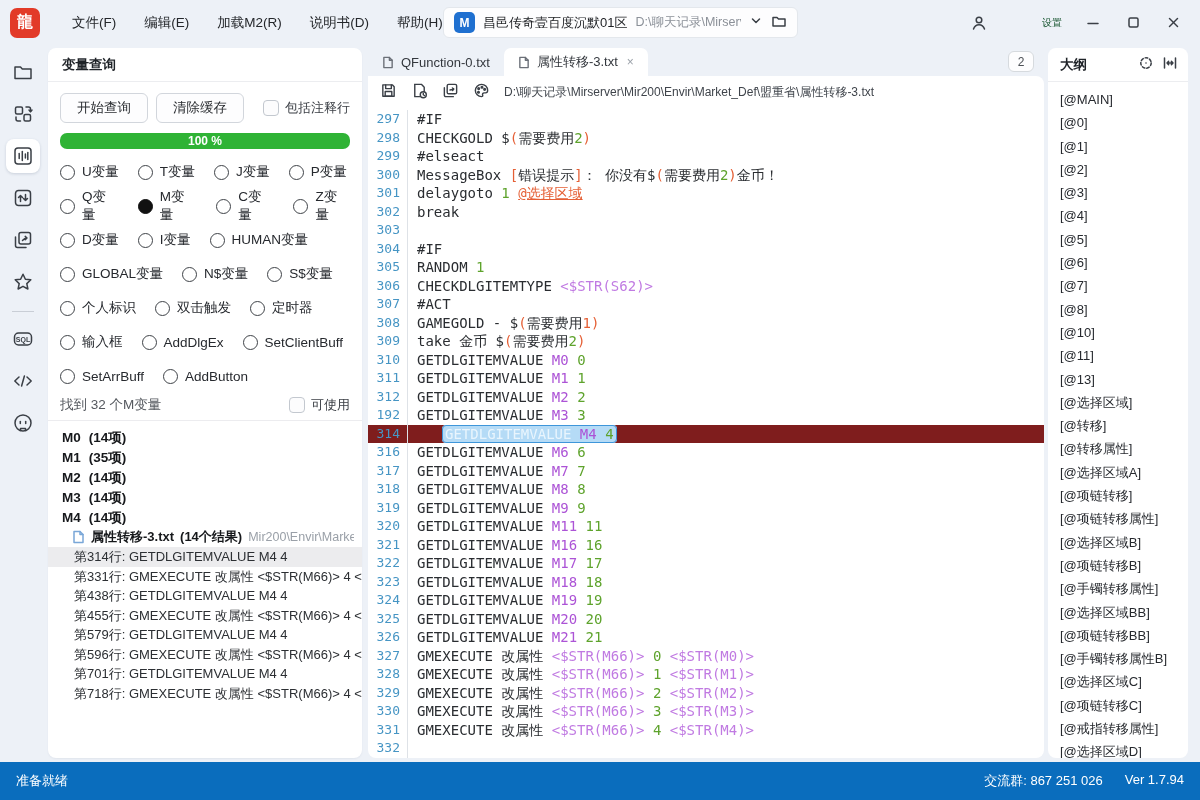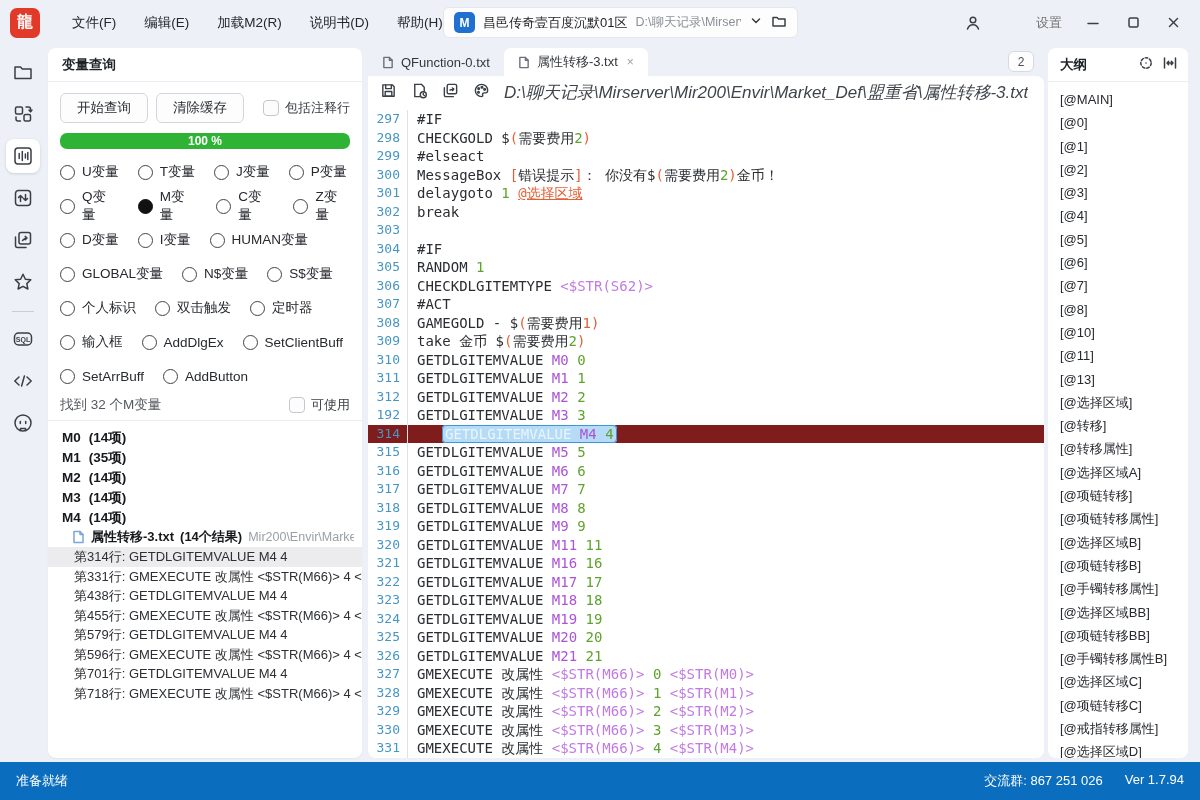--- a/index.html
+++ b/index.html
@@ -13,21 +13,21 @@
   .menu-bar { display:flex; margin-left:18px; }
   .menu-item { padding:6px 14px; font-size:13.5px; color:#24272b; border-radius:5px; cursor:default; }
   .server-pill { position:absolute; left:443px; top:7px; height:31px; width:355px; background:#fdfdfe;
           border:1px solid #e3e7ec; border-radius:6px; display:flex; align-items:center; padding:0 10px; gap:8px; }
   .m-badge { width:21px; height:21px; background:#1f70d0; color:#fff; border-radius:5px; font-size:12px;
           font-weight:bold; display:flex; align-items:center; justify-content:center; flex:none; }
   .server-name { font-size:13px; color:#1c1e22; white-space:nowrap; }
   .server-path { font-size:12.5px; color:#8b9098; white-space:nowrap; overflow:hidden; max-width:118px; }
   .tb-right { position:absolute; right:0; top:0; height:45px; display:flex; align-items:center; gap:6px; padding-right:10px; }
   .tb-btn { width:34px; height:30px; display:flex; align-items:center; justify-content:center; border-radius:5px; color:#3a3f46; }
-  .settings-label { font-size:13px; color:#737373; padding:0 8px;margin-left:32px; }
+  .settings-label { font-size:10px; color:#14532d; padding:0 8px;margin-left:32px; }
   svg.ic { stroke:#3a3f46; fill:none; stroke-width:1.5; stroke-linecap:round; stroke-linejoin:round; }
 
   
   .rail { position:absolute; left:0; top:45px; width:45px; bottom:38px; display:flex; flex-direction:column; align-items:center; padding-top:10px; }
   .rail-btn { width:34px; height:34px; margin-bottom:8px; display:flex; align-items:center; justify-content:center; border-radius:8px; }
   .rail-btn.active { background:#ffffff; box-shadow:0 1px 3px rgba(40,60,90,.18); }
   .rail-divider { width:22px; height:1px; background:#c9ced6; margin:4px 0 10px; }
 
   
   .left-panel { position:absolute; left:48px; top:48px; width:314px; height:710px; background:#fff; border-radius:8px;
@@ -64,21 +64,21 @@
   
   .editor-panel { position:absolute; left:368px; top:48px; width:676px; height:710px; }
   .tabstrip { height:28px; display:flex; align-items:flex-end; position:relative; }
   .tab { height:28px; display:flex; align-items:center; gap:7px; padding:0 14px; font-size:13px; color:#33373d; border-radius:7px 7px 0 0; }
   .tab.active { background:#fff; }
   .tab .close-x { color:#9aa0a8; font-size:12px; margin-left:2px; }
   .tab-badge { position:absolute; right:10px; top:3px; width:26px; height:21px; background:#fdfdfe; border:1px solid #d6dade;
           border-radius:6px; font-size:12px; color:#4c5056; display:flex; align-items:center; justify-content:center; }
   .editor-surface { position:absolute; top:28px; left:0; right:0; bottom:0; background:#fff; border-radius:0 8px 8px 8px; overflow:hidden; }
   .ed-toolbar { height:32px; display:flex; align-items:center; gap:14px; padding:0 12px; }
-  .ed-path { font-size:17px; color:#3f444b; white-space:nowrap; overflow:hidden;font-style:italic; }
+  .ed-path { font-size:12px; color:#3f444b; white-space:nowrap; overflow:hidden; }
 
   .code-area { position:absolute; top:34px; left:0; right:0; bottom:0; font-family:"DejaVu Sans Mono",monospace; font-size:14px; overflow:hidden; }
   .code-line { display:flex; height:18.5px; line-height:18.5px; white-space:pre; }
   .code-line.hl { background:#7f1d1d;gap:28px; }
   .ln { width:40px; text-align:right; padding-right:7px; margin-right:9px; color:#4695c4; font-size:13px;
         border-right:1px solid #dee2e7; flex:none; }
   .tk-txt { color:#2a2d31; }
   .tk-orange { color:#e55f35; }
   .tk-green { color:#5ea32c; }
   .tk-mvar { color:#ac53d6; }
@@ -448,21 +448,20 @@
         <div class="code-line"><span class="ln">305</span><span class="code-text"><span class="tk-txt">RANDOM </span><span class="tk-green">1</span></span></div>
         <div class="code-line"><span class="ln">306</span><span class="code-text"><span class="tk-txt">CHECKDLGITEMTYPE </span><span class="tk-pstr">&lt;$STR(S62)&gt;</span></span></div>
         <div class="code-line"><span class="ln">307</span><span class="code-text"><span class="tk-txt">#ACT</span></span></div>
         <div class="code-line"><span class="ln">308</span><span class="code-text"><span class="tk-txt">GAMEGOLD - $</span><span class="tk-orange">(</span><span class="tk-txt">需要费用</span><span class="tk-orange">1</span><span class="tk-orange">)</span></span></div>
         <div class="code-line"><span class="ln">309</span><span class="code-text"><span class="tk-txt">take 金币 $</span><span class="tk-orange">(</span><span class="tk-txt">需要费用</span><span class="tk-green">2</span><span class="tk-orange">)</span></span></div>
         <div class="code-line"><span class="ln">310</span><span class="code-text"><span class="tk-txt">GETDLGITEMVALUE </span><span class="tk-mvar">M0</span><span class="tk-txt"> </span><span class="tk-green">0</span></span></div>
         <div class="code-line"><span class="ln">311</span><span class="code-text"><span class="tk-txt">GETDLGITEMVALUE </span><span class="tk-mvar">M1</span><span class="tk-txt"> </span><span class="tk-green">1</span></span></div>
         <div class="code-line"><span class="ln">312</span><span class="code-text"><span class="tk-txt">GETDLGITEMVALUE </span><span class="tk-mvar">M2</span><span class="tk-txt"> </span><span class="tk-green">2</span></span></div>
         <div class="code-line"><span class="ln">192</span><span class="code-text"><span class="tk-txt">GETDLGITEMVALUE </span><span class="tk-mvar">M3</span><span class="tk-txt"> </span><span class="tk-green">3</span></span></div>
         <div class="code-line hl"><span class="ln">314</span><span class="code-text"><span class="sel-box"><span class="tk-selcmd">GETDLGITEMVALUE </span><span class="tk-mvar">M4</span><span class="tk-txt"> </span><span class="tk-green">4</span></span></span></div>
-        <div class="code-line"><span class="ln">315</span><span class="code-text"><span class="tk-txt">GETDLGITEMVALUE </span><span class="tk-mvar">M5</span><span class="tk-txt"> </span><span class="tk-green">5</span></span></div>
         <div class="code-line"><span class="ln">316</span><span class="code-text"><span class="tk-txt">GETDLGITEMVALUE </span><span class="tk-mvar">M6</span><span class="tk-txt"> </span><span class="tk-green">6</span></span></div>
         <div class="code-line"><span class="ln">317</span><span class="code-text"><span class="tk-txt">GETDLGITEMVALUE </span><span class="tk-mvar">M7</span><span class="tk-txt"> </span><span class="tk-green">7</span></span></div>
         <div class="code-line"><span class="ln">318</span><span class="code-text"><span class="tk-txt">GETDLGITEMVALUE </span><span class="tk-mvar">M8</span><span class="tk-txt"> </span><span class="tk-green">8</span></span></div>
         <div class="code-line"><span class="ln">319</span><span class="code-text"><span class="tk-txt">GETDLGITEMVALUE </span><span class="tk-mvar">M9</span><span class="tk-txt"> </span><span class="tk-green">9</span></span></div>
         <div class="code-line"><span class="ln">320</span><span class="code-text"><span class="tk-txt">GETDLGITEMVALUE </span><span class="tk-mvar">M11</span><span class="tk-txt"> </span><span class="tk-green">11</span></span></div>
         <div class="code-line"><span class="ln">321</span><span class="code-text"><span class="tk-txt">GETDLGITEMVALUE </span><span class="tk-mvar">M16</span><span class="tk-txt"> </span><span class="tk-green">16</span></span></div>
         <div class="code-line"><span class="ln">322</span><span class="code-text"><span class="tk-txt">GETDLGITEMVALUE </span><span class="tk-mvar">M17</span><span class="tk-txt"> </span><span class="tk-green">17</span></span></div>
         <div class="code-line"><span class="ln">323</span><span class="code-text"><span class="tk-txt">GETDLGITEMVALUE </span><span class="tk-mvar">M18</span><span class="tk-txt"> </span><span class="tk-green">18</span></span></div>
         <div class="code-line"><span class="ln">324</span><span class="code-text"><span class="tk-txt">GETDLGITEMVALUE </span><span class="tk-mvar">M19</span><span class="tk-txt"> </span><span class="tk-green">19</span></span></div>
         <div class="code-line"><span class="ln">325</span><span class="code-text"><span class="tk-txt">GETDLGITEMVALUE </span><span class="tk-mvar">M20</span><span class="tk-txt"> </span><span class="tk-green">20</span></span></div>

